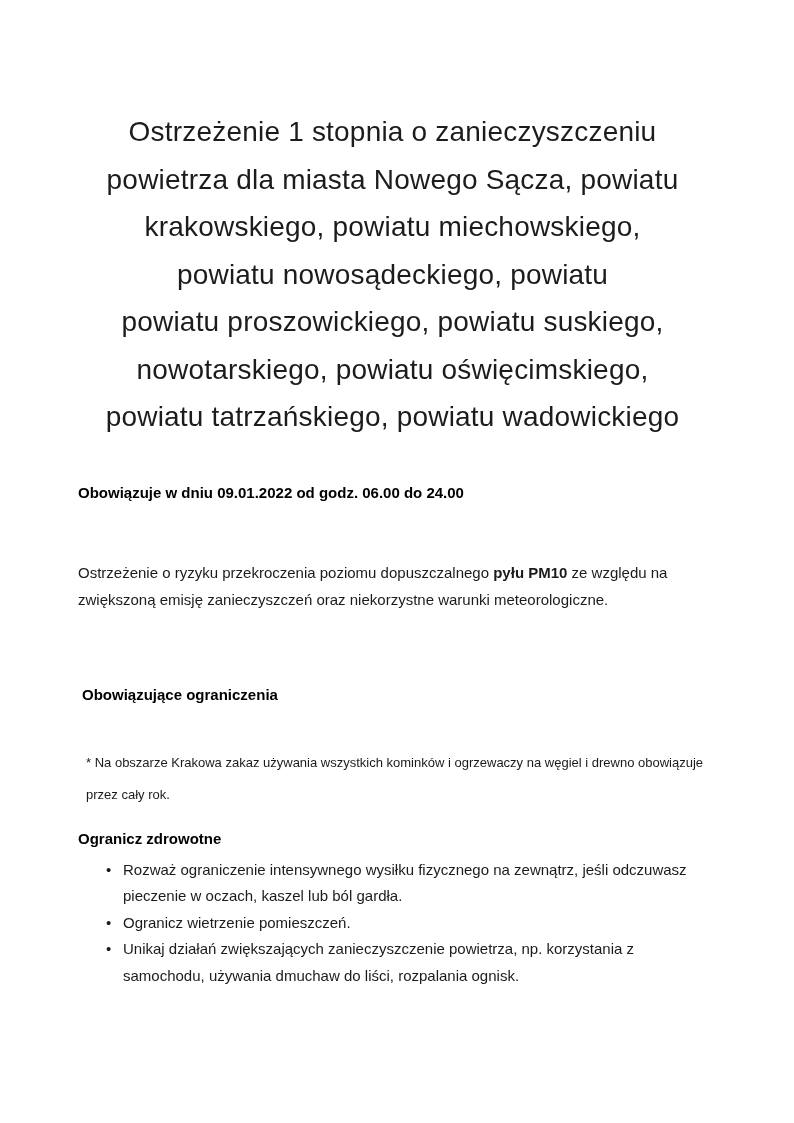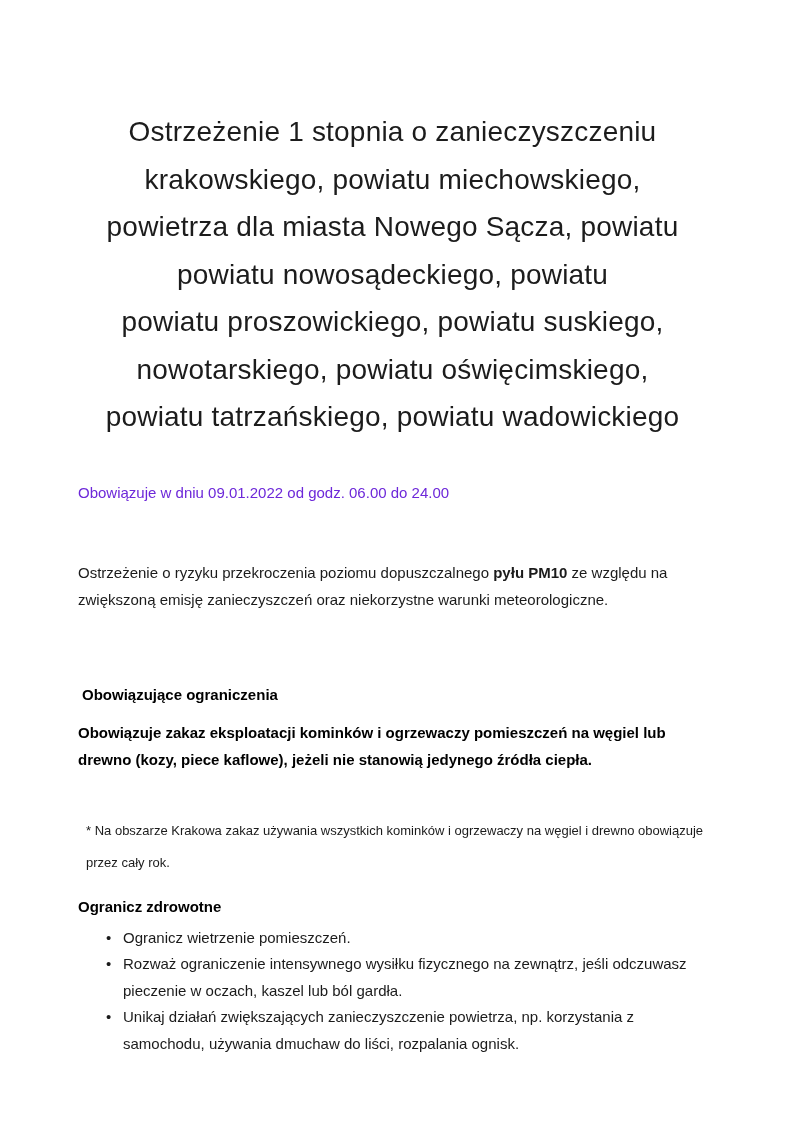--- a/index.html
+++ b/index.html
@@ -27,22 +27,22 @@
     line-height: 47.5px;
     font-weight: 400;
     text-align: center;
     color: #1c1c1c;
     letter-spacing: 0.2px;
   }
   .validity {
     margin: 42px 0 0 0;
     font-size: 15px;
     line-height: 20px;
-    font-weight: 400;
-    color: #6d28d9;
+    font-weight: 700;
+    color: #000000;
   }
   .risk-notice {
     margin: 56px 0 0 0;
     font-size: 15px;
     line-height: 27px;
     color: #1b1b1b;
   }
   .section-heading {
     margin: 72px 0 0 4px;
     font-size: 15px;
@@ -89,41 +89,40 @@
     color: #1b1b1b;
   }
 </style>
 </head>
 <body>
 
 <div class="page">
 
   <h1 class="title">
     <div>Ostrzeżenie 1 stopnia o zanieczyszczeniu</div>
+    <div>powietrza dla miasta Nowego Sącza, powiatu</div>
     <div>krakowskiego, powiatu miechowskiego,</div>
-    <div>powietrza dla miasta Nowego Sącza, powiatu</div>
     <div>powiatu nowosądeckiego, powiatu</div>
     <div>powiatu proszowickiego, powiatu suskiego,</div>
     <div>nowotarskiego, powiatu oświęcimskiego,</div>
     <div>powiatu tatrzańskiego, powiatu wadowickiego</div>
   </h1>
 
   <p class="validity">Obowiązuje w dniu 09.01.2022 od godz. 06.00 do 24.00</p>
 
   <p class="risk-notice">
     <span>Ostrzeżenie o ryzyku przekroczenia poziomu dopuszczalnego </span><strong>pyłu PM10</strong><span> ze względu na zwiększoną emisję zanieczyszczeń oraz niekorzystne warunki meteorologiczne.</span>
   </p>
 
   <p class="section-heading">Obowiązujące ograniczenia</p>
 
-  <p class="restrictions-body">Obowiązuje zakaz eksploatacji kominków i ogrzewaczy pomieszczeń na węgiel lub drewno (kozy, piece kaflowe), jeżeli nie stanowią jedynego źródła ciepła.</p>
 
   <p class="footnote">* Na obszarze Krakowa zakaz używania wszystkich kominków i ogrzewaczy na węgiel i drewno obowiązuje przez cały rok.</p>
 
   <p class="health-heading">Ogranicz zdrowotne</p>
 
   <ul class="health-list">
+    <li>Rozważ ograniczenie intensywnego wysiłku fizycznego na zewnątrz, jeśli odczuwasz pieczenie w oczach, kaszel lub ból gardła.</li>
     <li>Ogranicz wietrzenie pomieszczeń.</li>
-    <li>Rozważ ograniczenie intensywnego wysiłku fizycznego na zewnątrz, jeśli odczuwasz pieczenie w oczach, kaszel lub ból gardła.</li>
     <li>Unikaj działań zwiększających zanieczyszczenie powietrza, np. korzystania z samochodu, używania dmuchaw do liści, rozpalania ognisk.</li>
   </ul>
 
 </div>
 
 </body></html>

